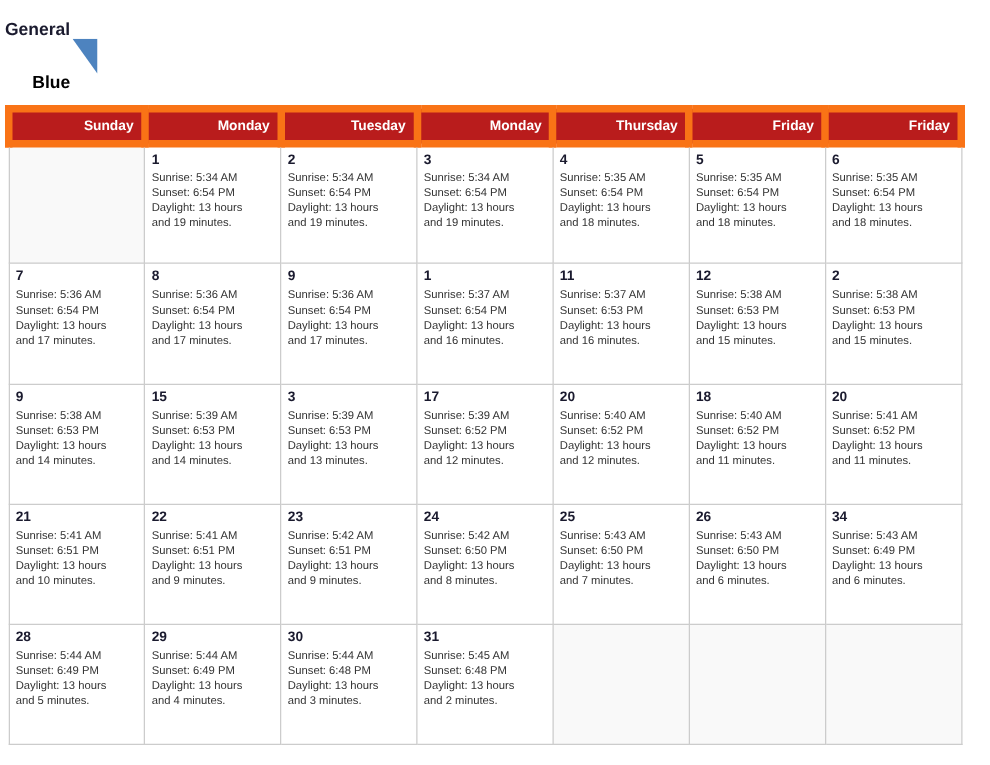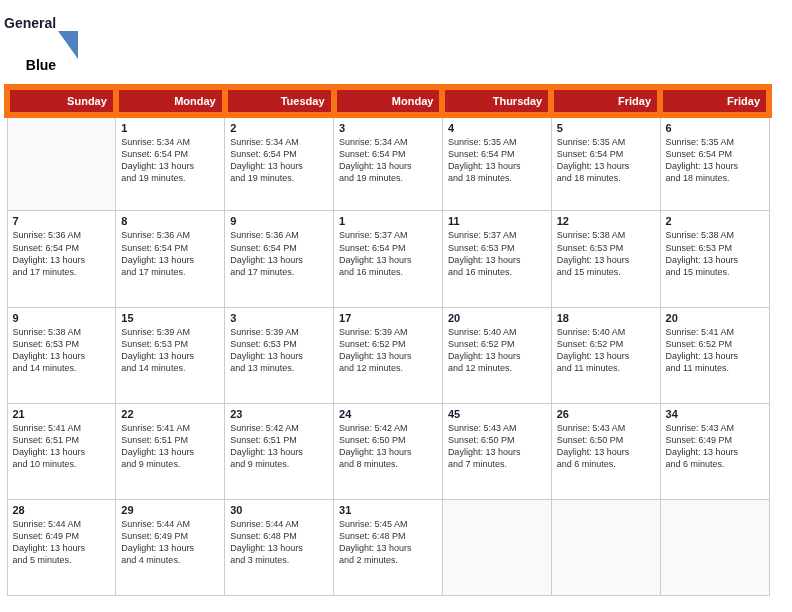--- a/index.html
+++ b/index.html
@@ -214,21 +214,21 @@
           </td>
           <td>
             <span class="day-number">23</span>
             <div class="day-info">Sunrise: 5:42 AM<br>Sunset: 6:51 PM<br>Daylight: 13 hours<br>and 9 minutes.</div>
           </td>
           <td>
             <span class="day-number">24</span>
             <div class="day-info">Sunrise: 5:42 AM<br>Sunset: 6:50 PM<br>Daylight: 13 hours<br>and 8 minutes.</div>
           </td>
           <td>
-            <span class="day-number">45</span>
+            <span class="day-number">25</span>
             <div class="day-info">Sunrise: 5:43 AM<br>Sunset: 6:50 PM<br>Daylight: 13 hours<br>and 7 minutes.</div>
           </td>
           <td>
             <span class="day-number">26</span>
             <div class="day-info">Sunrise: 5:43 AM<br>Sunset: 6:50 PM<br>Daylight: 13 hours<br>and 6 minutes.</div>
           </td>
           <td>
             <span class="day-number">34</span>
             <div class="day-info">Sunrise: 5:43 AM<br>Sunset: 6:49 PM<br>Daylight: 13 hours<br>and 6 minutes.</div>
           </td>

